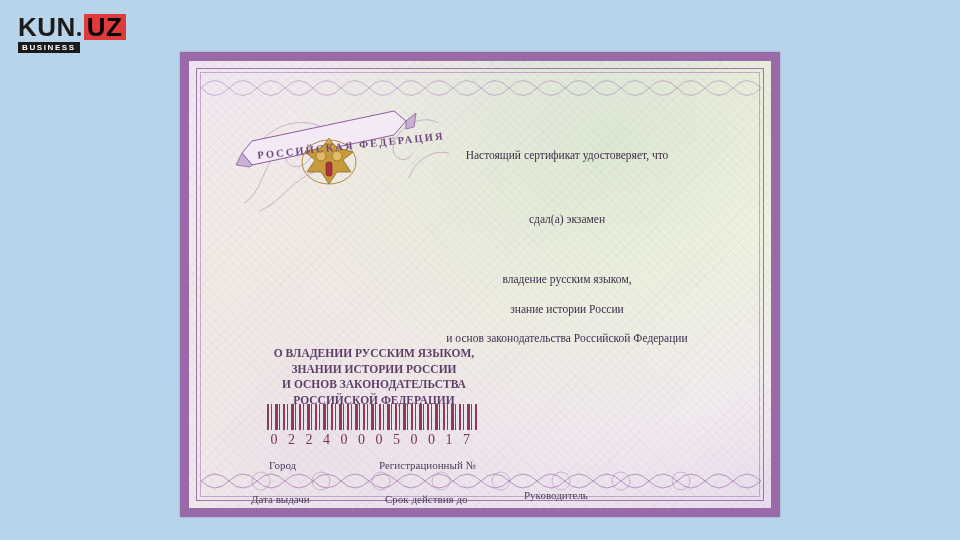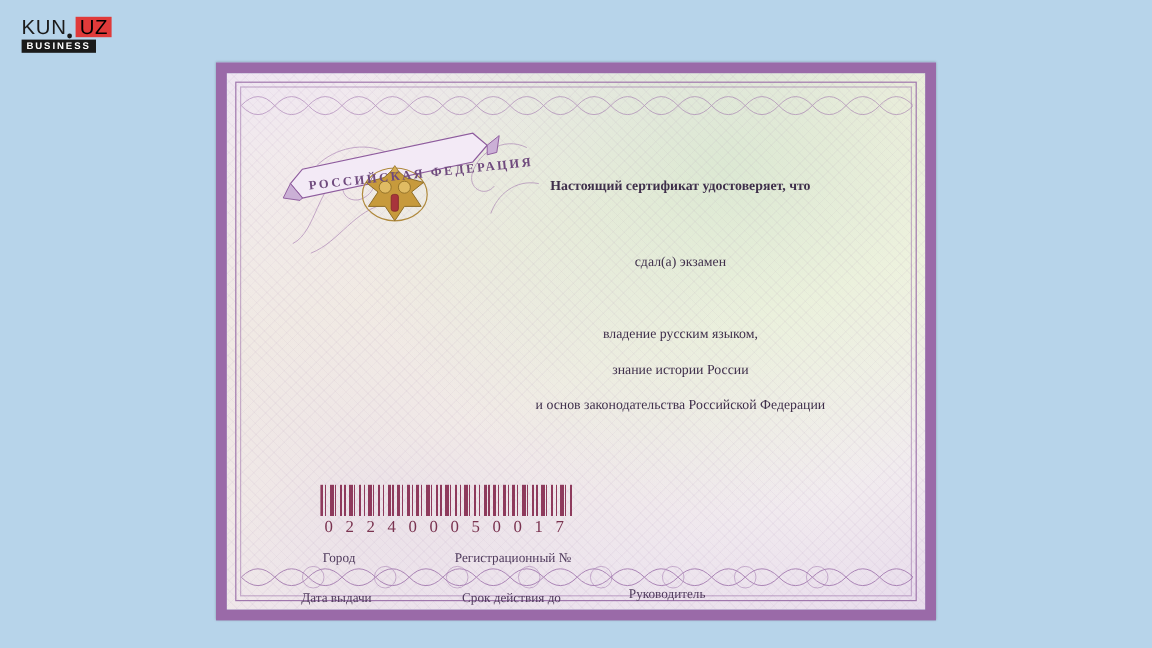--- a/index.html
+++ b/index.html
@@ -28,22 +28,22 @@
     width: 86px;
     height: 42px;
     display: flex;
     flex-direction: column;
     align-items: flex-start;
   }
   #logo-top {
     display: flex;
     align-items: center;
     font-family: "Liberation Sans", sans-serif;
-    font-weight: normal;
-    font-size: 17px;
+    font-weight: bold;
+    font-size: 26px;
     letter-spacing: 0.5px;
     color: #1b1b1b;
     line-height: 1;
   }
   #logo-kun { color: #1b1b1b; }
   #logo-dot {
     width: 4px; height: 4px; border-radius: 50%;
     background: #1b1b1b; margin: 0 2px 0 1px;
     display: inline-block; position: relative; top: 7px;
   }
@@ -214,21 +214,21 @@
   .right-line {
     position: absolute;
     width: 420px;
     left: 168px;
     text-align: center;
     font-family: "Liberation Serif", serif;
     font-size: 11.5px;
     color: #3f2f4b;
     white-space: nowrap;
   }
-  #r1 { top: 88px; font-weight: bold; }
+  #r1 { top: 88px; }
   #r2 { top: 152px; }
   #r3 { top: 183px; }
   #r4 { top: 212px; }
   #r5 { top: 242px; }
   #r6 { top: 271px; }
   #r7 { top: 301px; }
 </style>
 </head>
 <body>
 
@@ -294,20 +294,24 @@
           <path d="M0 2 L-9 10 L-24 14 L-14 22 L-22 34 L-8 34 L0 46 L8 34 L22 34 L14 22 L24 14 L9 10 Z" fill="#c79a3c" stroke="#8a6a24" stroke-width="0.8"></path>
           <circle cx="-8" cy="18" r="5" fill="#e0bb63" stroke="#8a6a24" stroke-width="0.7"></circle>
           <circle cx="8" cy="18" r="5" fill="#e0bb63" stroke="#8a6a24" stroke-width="0.7"></circle>
           <path d="M-4 6 L0 0 L4 6 Z" fill="#d7ae52" stroke="#8a6a24" stroke-width="0.6"></path>
           <rect x="-3" y="24" width="6" height="14" rx="2" fill="#a8343c" stroke="#7c2228" stroke-width="0.6"></rect>
         </g>
       </svg>
 
       <div id="ribbon-label">РОССИЙСКАЯ ФЕДЕРАЦИЯ</div>
 
+      <div id="subtitle" style="white-space: pre-line;">О ВЛАДЕНИИ РУССКИМ ЯЗЫКОМ,
+ЗНАНИИ ИСТОРИИ РОССИИ
+И ОСНОВ ЗАКОНОДАТЕЛЬСТВА
+РОССИЙСКОЙ ФЕДЕРАЦИИ</div>
 
       <div id="barcode"></div>
       <div id="barcode-number">0 2 2 4 0 0 0 5 0 0 1 7</div>
 
       <div class="field-label" id="lbl-city">Город</div>
       <div class="field-label" id="lbl-regnum">Регистрационный №</div>
       <div class="field-label" id="lbl-date">Дата выдачи</div>
       <div class="field-label" id="lbl-valid">Срок действия до</div>
       <div class="field-label" id="lbl-head">Руководитель</div>
       <div class="field-label" id="lbl-stamp">М.П.</div>

